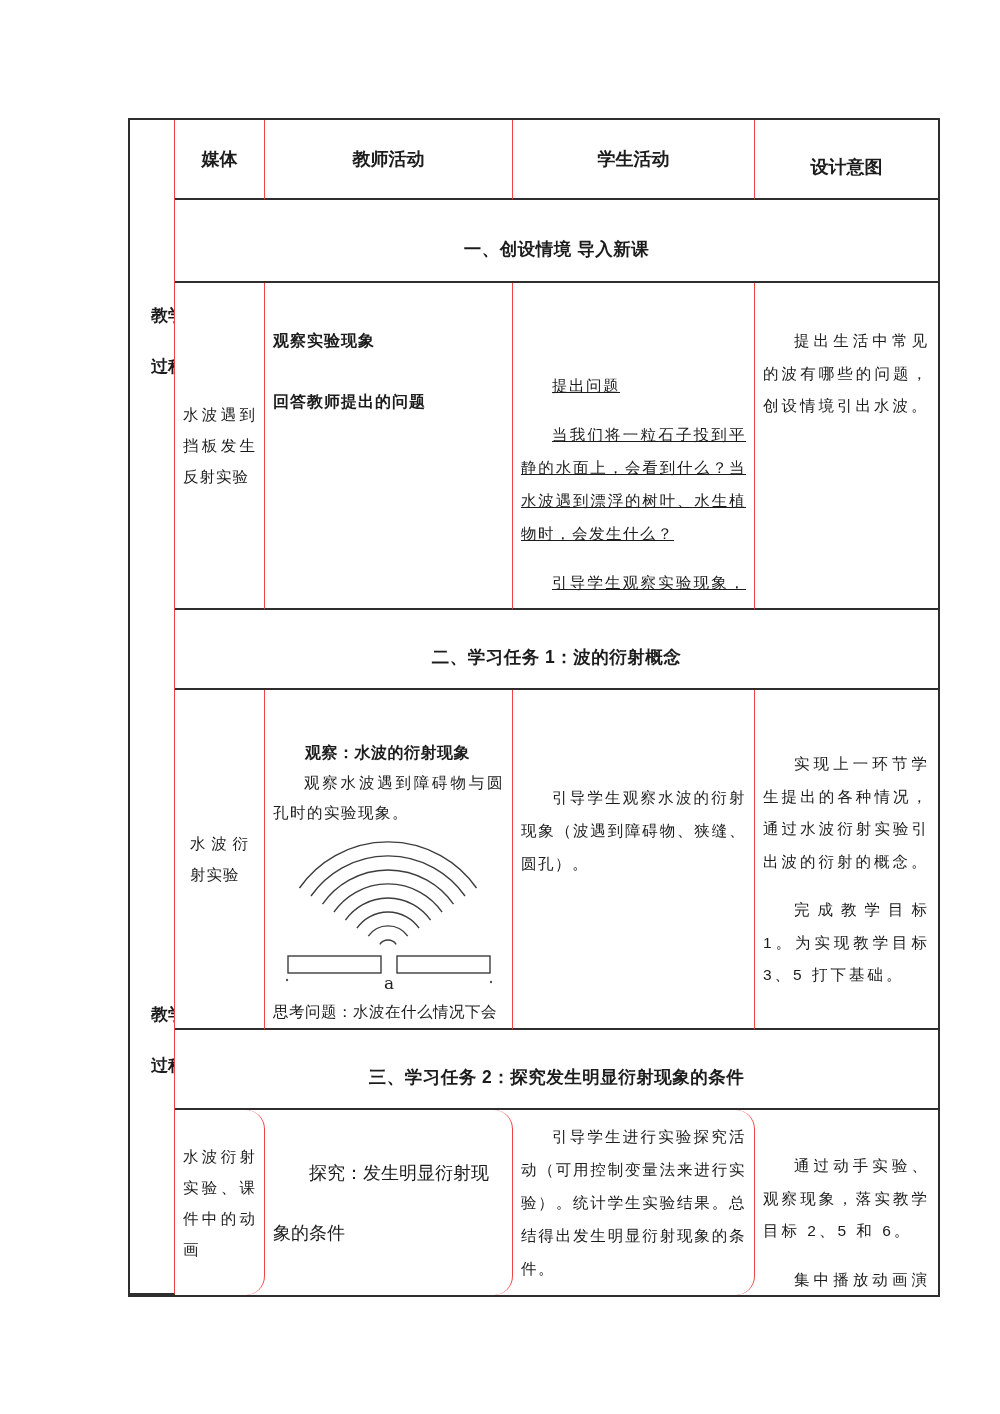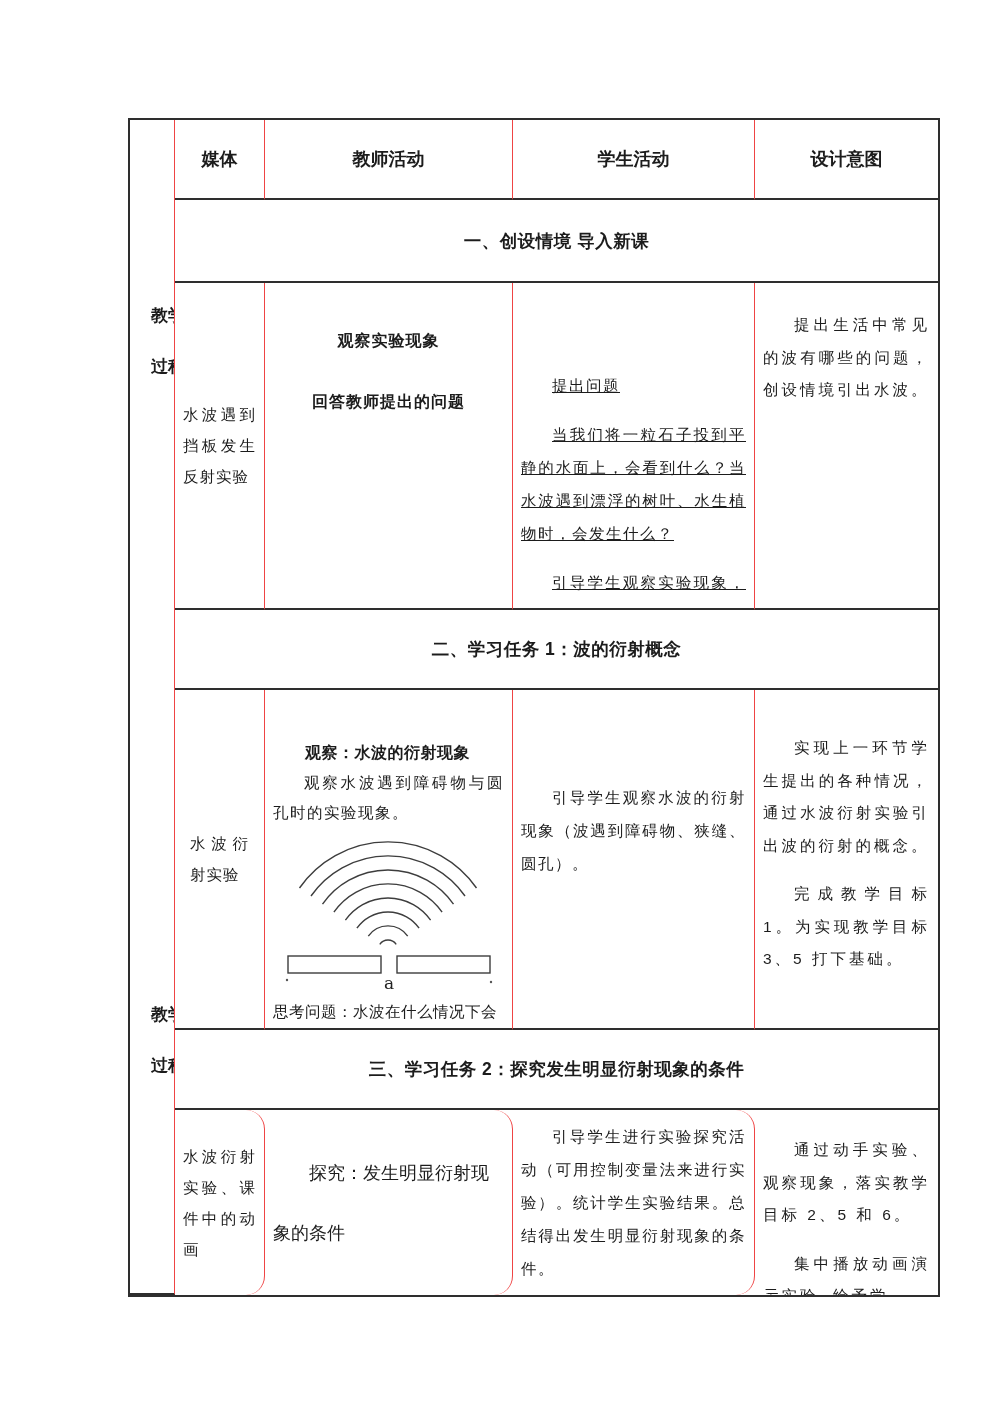--- a/index.html
+++ b/index.html
@@ -19,21 +19,21 @@
     grid-template-columns: 45px 90px 248px 242px 183px;
     grid-template-rows: 80px 83px 327px 80px 340px 80px 185px;
     background: #ffffff;
   }
   .cell {
     border-right: 1px solid #ef4444;
     border-bottom: 2px solid #2e2e2e;
     overflow: hidden;
     position: relative;
   }
-  .cell.last-col { border-right: none; }
+  .cell.last-col { border-right: none; margin-top: 16px; }
   .cell.last-row { border-bottom: none; border-radius: 19px; }
 
   
   .process-col { grid-row: 1 / 8; grid-column: 1; }
   .process-text {
     position: absolute; left: 16px; width: 100%;
     text-align: center;
     font-weight: bold; font-size: 17px;
     line-height: 51px;
     word-break: break-all;
@@ -70,21 +70,21 @@
   .teacher-cell .body-par { letter-spacing: 1.5px; }
   .teacher-cell.v-center { display: flex; flex-direction: column; justify-content: center; }
   .teacher-cell.pad-top-lg { padding-top: 86px; text-decoration: underline; }
   .teacher-cell.pad-top-md { }
   .intent-cell { padding: 10px 8px 8px 8px; }
   .intent-cell .body-par { letter-spacing: 3px; line-height: 32.5px; }
   .par-gap { margin-top: 16px; }
 
   .student-cell { padding: 8px; }
   .student-r1 {
-    display: flex; flex-direction: column; align-items: center;
+    display: flex; flex-direction: column; align-items: flex-start;
     padding-top: 48px;
   }
   .student-line { font-weight: bold; font-size: 16px; letter-spacing: 1px; }
   .student-line + .student-line { margin-top: 40px; }
 
   .student-r2 { padding-top: 48px; }
   .student-heading {
     font-weight: bold; font-size: 16px;
     text-indent: 2em; line-height: 30px; letter-spacing: 0.5px;
   }

